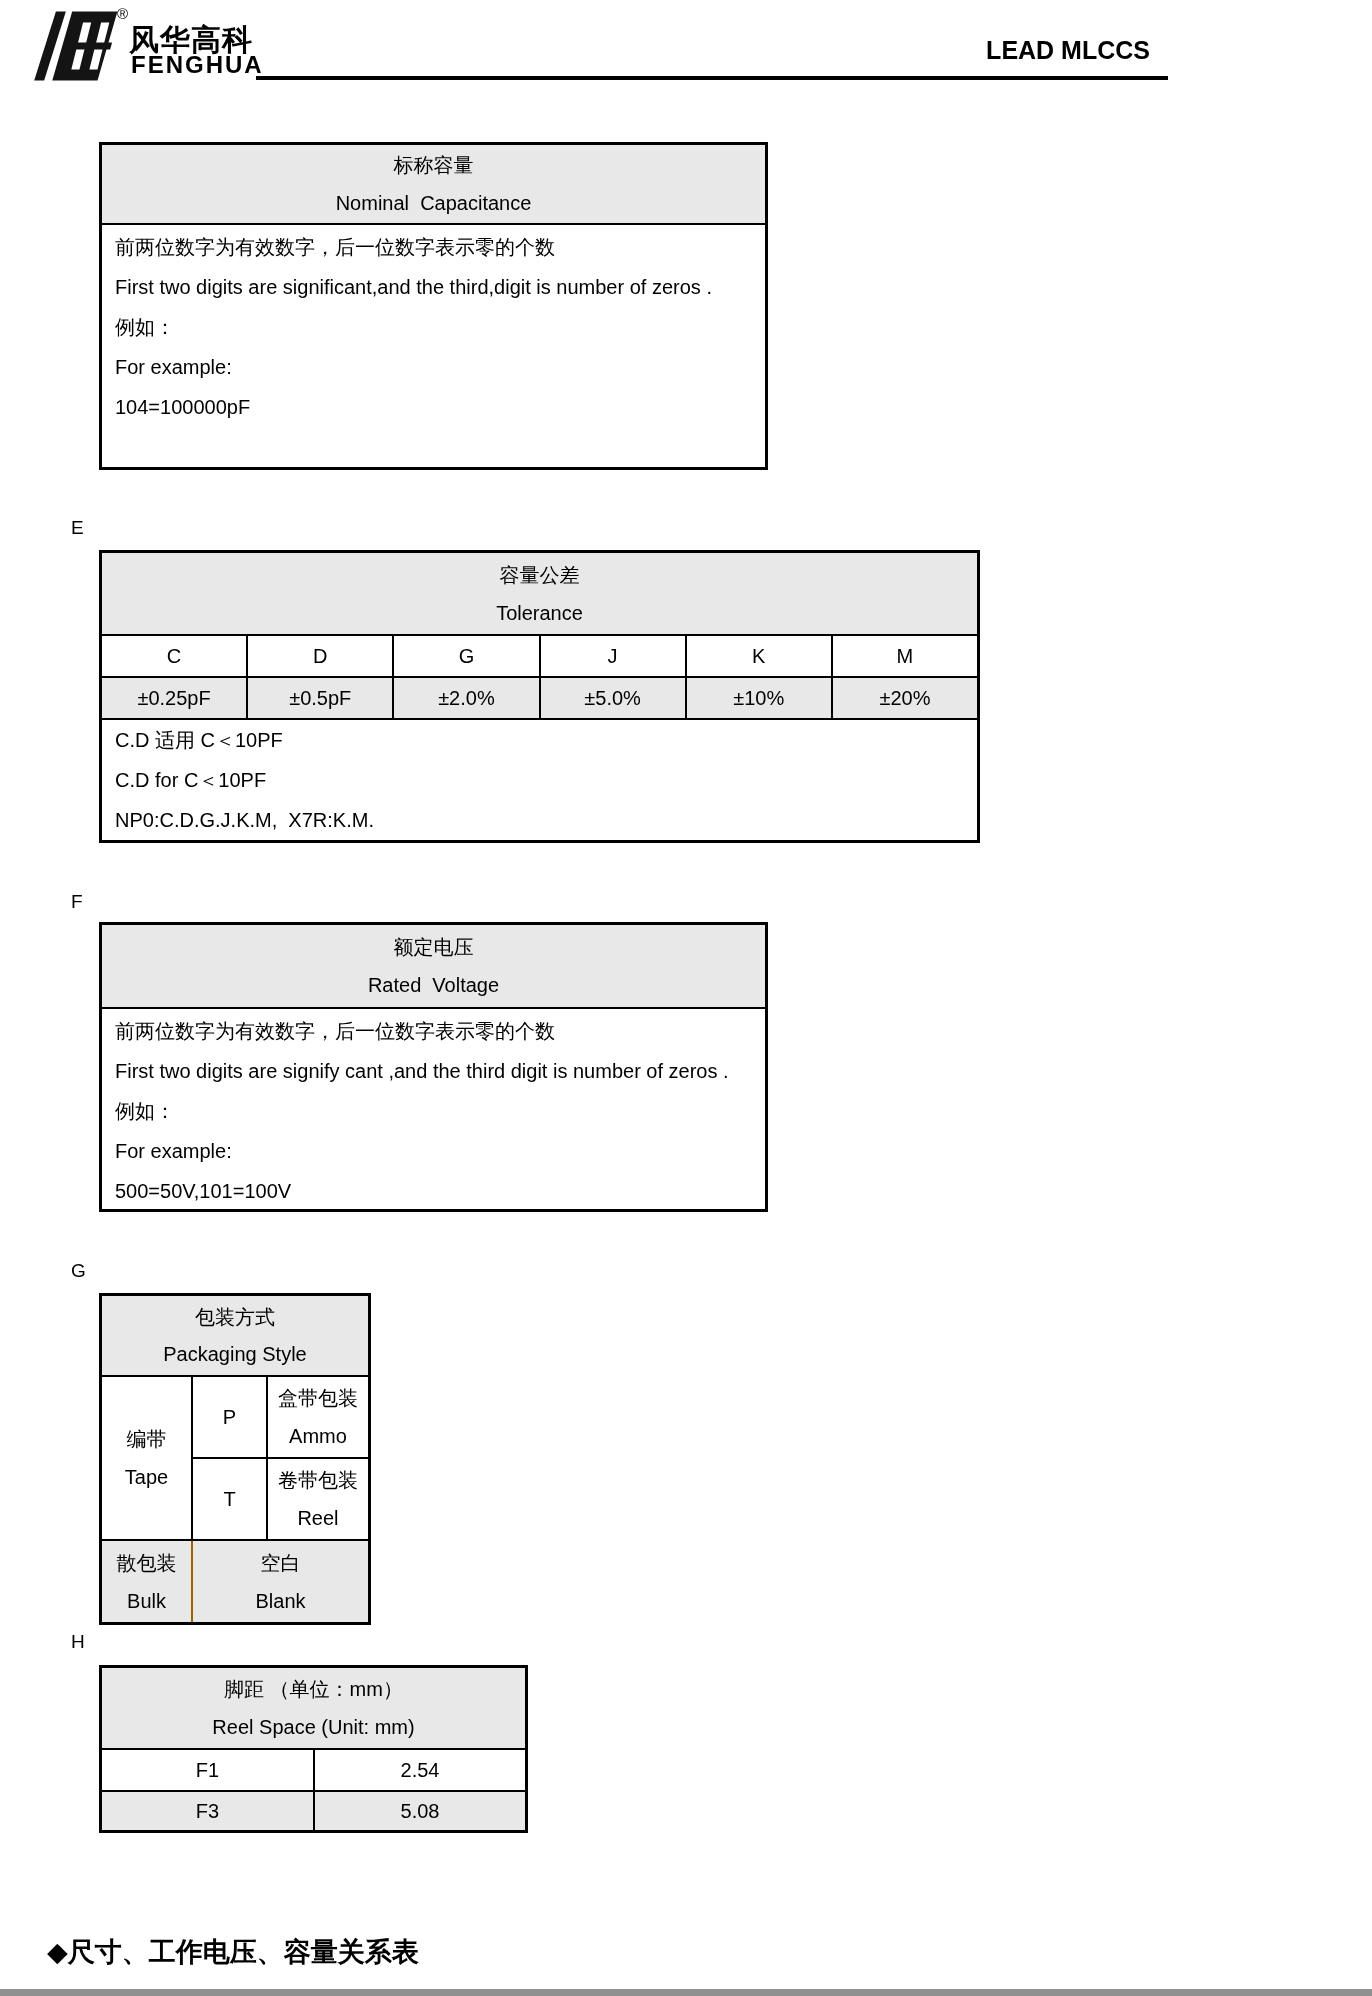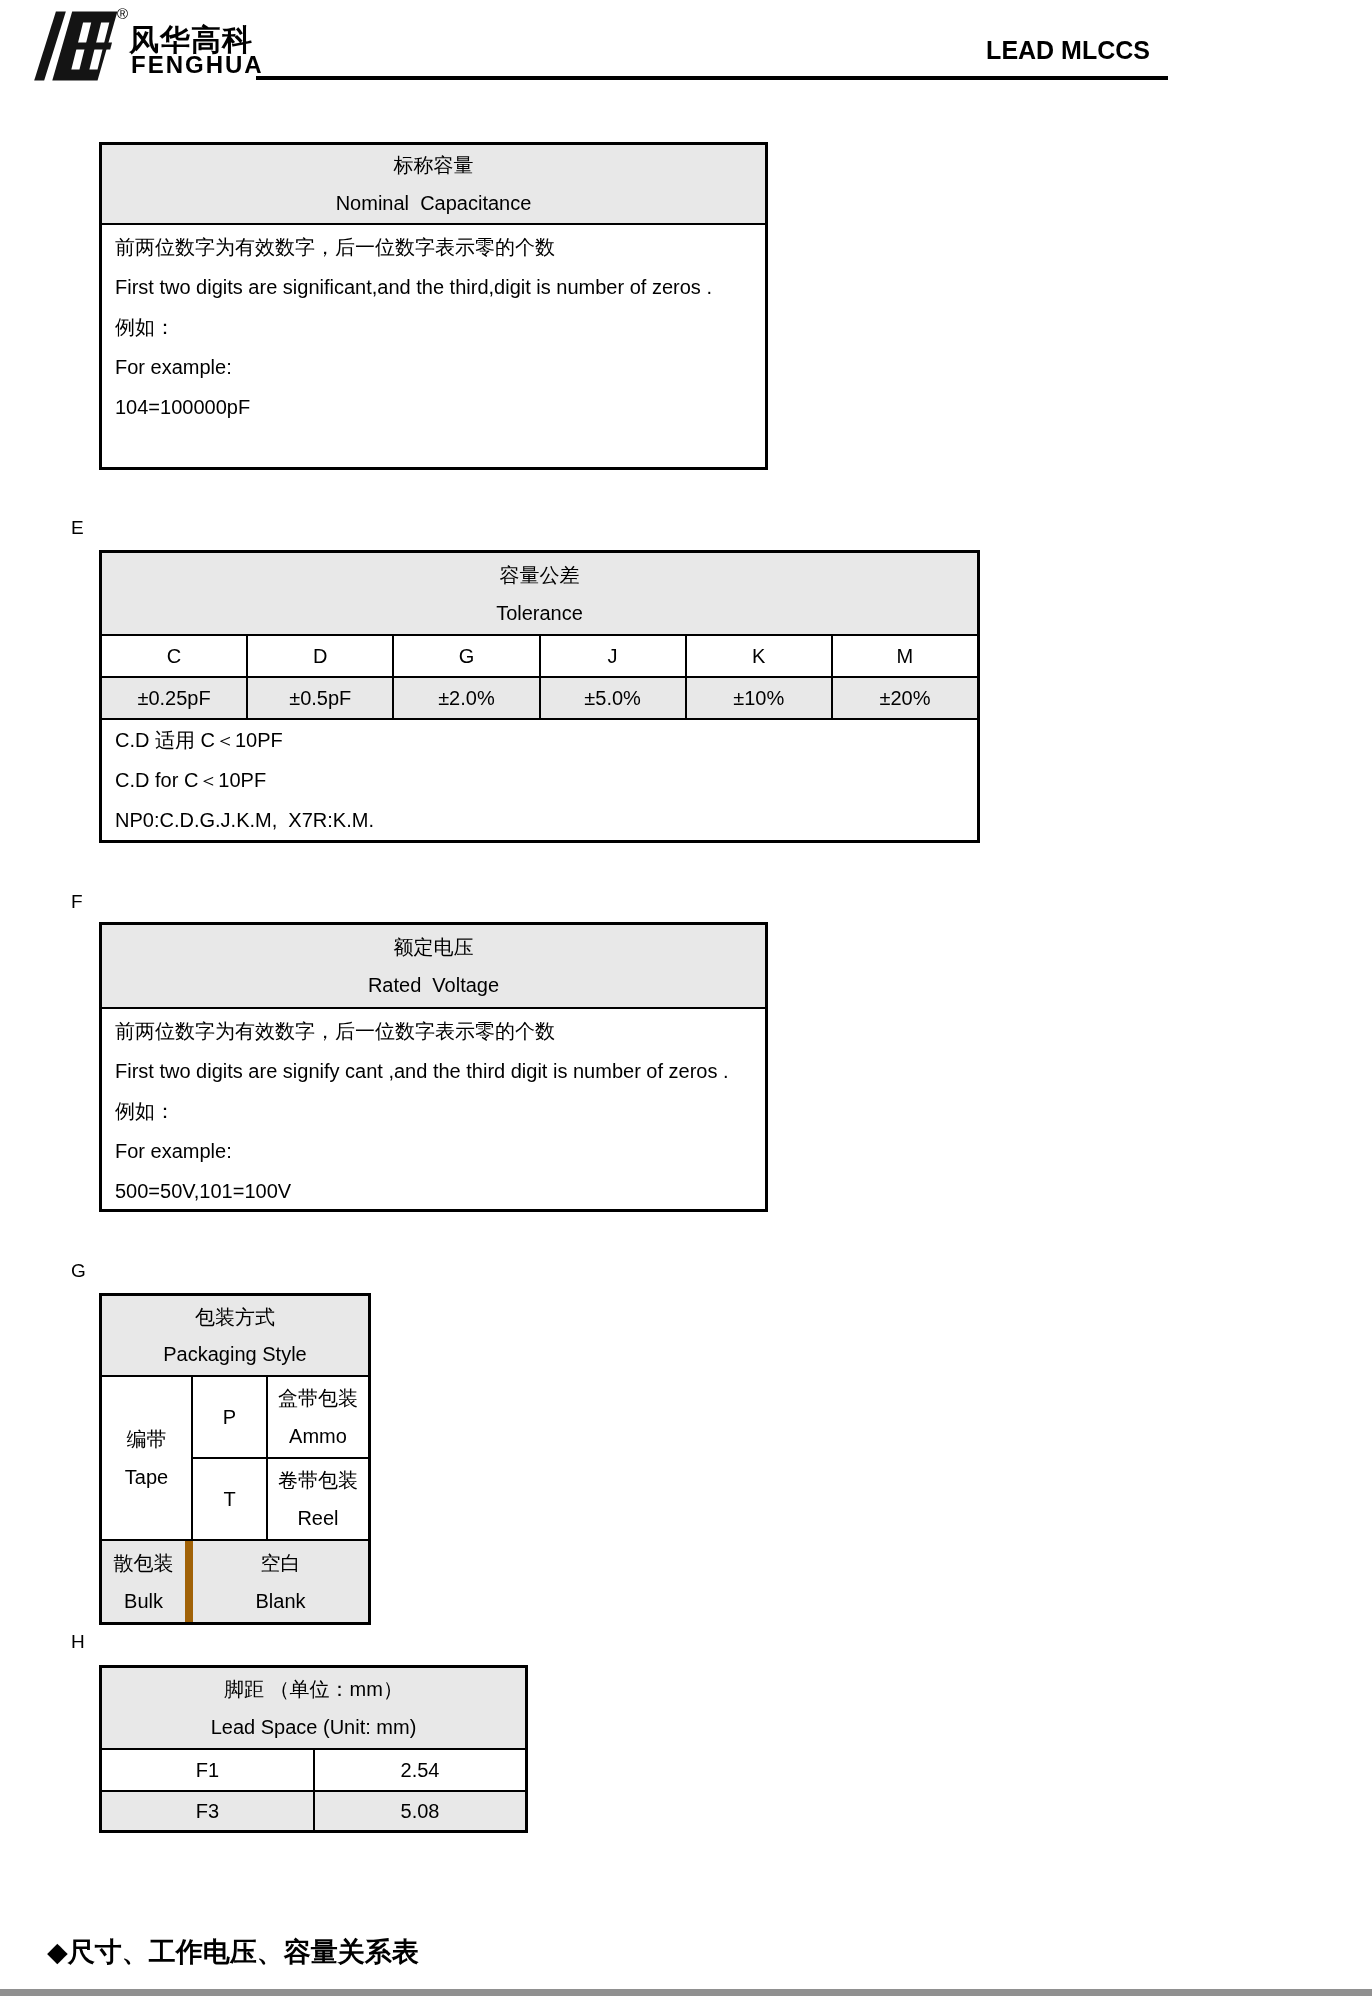--- a/index.html
+++ b/index.html
@@ -42,21 +42,21 @@
 
   
   .g-grid { display:grid; grid-template-columns:91px 75px 1fr; grid-template-rows:82px 82px 81px; }
   .g-cell { display:flex; flex-direction:column; justify-content:center; text-align:center; }
   .g-cell .l { line-height:38px; white-space:pre; }
   .c-tape  { grid-row:1/3; grid-column:1; border-right:2px solid #000; border-bottom:2px solid #000; }
   .c-p     { grid-row:1; grid-column:2; border-right:2px solid #000; border-bottom:2px solid #000; }
   .c-ammo  { grid-row:1; grid-column:3; border-bottom:2px solid #000; }
   .c-t     { grid-row:2; grid-column:2; border-right:2px solid #000; border-bottom:2px solid #000; }
   .c-reel  { grid-row:2; grid-column:3; border-bottom:2px solid #000; }
-  .c-bulk  { grid-row:3; grid-column:1; border-right:8px solid #a16207; background:#e8e8e8; }
+  .c-bulk  { grid-row:3; grid-column:1; border-right:2px solid #a16207; background:#e8e8e8; }
   .c-blank { grid-row:3; grid-column:2/4; background:#e8e8e8; }
 
   
   .h-row { display:flex; }
   .h-row .hc1 { width:213px; border-right:2px solid #000; text-align:center; line-height:40px; }
   .h-row .hc2 { flex:1; text-align:center; line-height:40px; }
   .h-row1 { border-bottom:2px solid #000; height:42px; }
   .h-row2 { background:#e8e8e8; height:38px; }
   .h-row2 .hc1, .h-row2 .hc2 { line-height:38px; }
 
@@ -178,21 +178,21 @@
       <div class="l">Blank</div>
     </div>
   </div>
 </div>
 
 <div class="letter" style="top:1631px;">H</div>
 
 <div class="tbl" style="left:99px; top:1665px; width:429px; height:168px;">
   <div class="thead" style="height:82px;">
     <div class="l">脚距 （单位：mm）</div>
-    <div class="l">Lead Space (Unit: mm)</div>
+    <div class="l">Reel Space (Unit: mm)</div>
   </div>
   <div class="h-row h-row1">
     <div class="hc1">F1</div>
     <div class="hc2">2.54</div>
   </div>
   <div class="h-row h-row2">
     <div class="hc1">F3</div>
     <div class="hc2">5.08</div>
   </div>
 </div>

